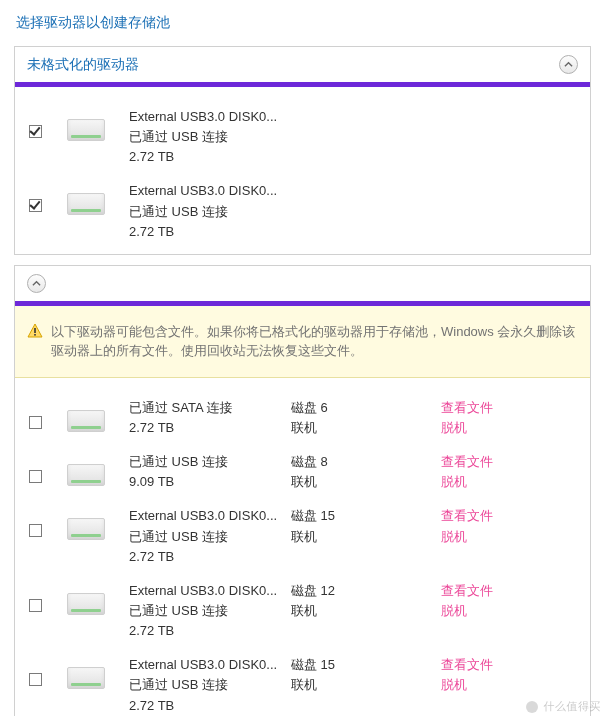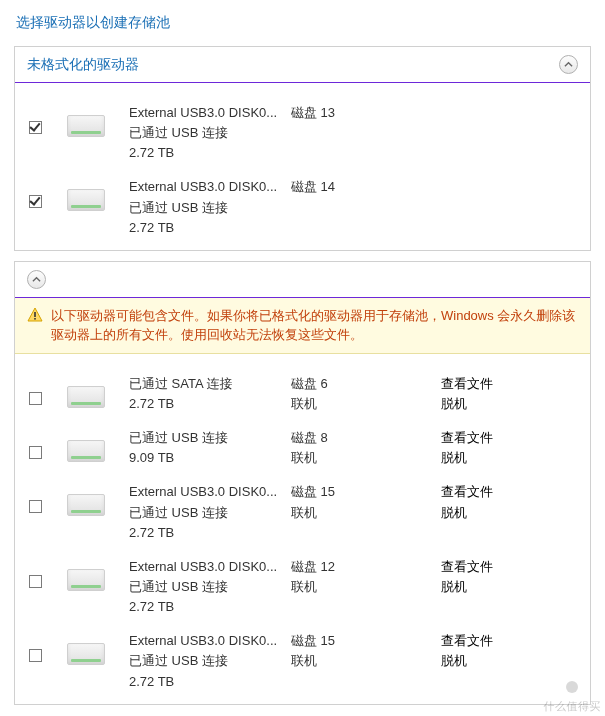--- a/index.html
+++ b/index.html
@@ -19,21 +19,21 @@
     }
     .panel {
       border: 1px solid #d0d0d0;
       margin: 0 14px 10px 14px;
     }
     .panel-header {
       display: flex;
       align-items: center;
       justify-content: space-between;
       padding: 8px 12px;
-      border-bottom: 1px solid #6d28d9;
+      border-bottom: 5px solid #6d28d9;
       cursor: pointer;
     }
     .panel-title {
       color: #1a6fb5;
       font-size: 14px;
       font-weight: normal;
     }
     .collapse-btn {
       width: 19px;
       height: 19px;
@@ -42,25 +42,25 @@
       background: linear-gradient(#fdfdfd,#e8e8e8);
       display: flex;
       align-items: center;
       justify-content: center;
       cursor: pointer;
     }
     .collapse-btn svg { display:block; }
     .warning-bar {
       background: #fffbe0;
       border-bottom: 1px solid #e8e0a0;
-      padding: 8px 12px;
+      padding: 16px 12px;
       display: flex;
       gap: 8px;
       line-height: 1.5;
-      color: #c2410c;
+      color: #737373;
     }
     .warn-icon {
       flex-shrink: 0;
       margin-top: 1px;
     }
     .drive-list {
       padding: 14px 12px 2px 12px;
     }
     .drive-row {
       display: flex;
@@ -117,33 +117,32 @@
       flex: 1;
       display: flex;
       gap: 12px;
       line-height: 1.55;
     }
     .col-main { width: 150px; }
     .col-disk { width: 56px; }
     .col-status { width: 70px; }
     .col-actions { min-width: 60px; }
     .link {
-      color: #000000;
+      color: #ec4899;
       cursor: pointer;
     }
     .watermark{
       position:fixed;
       right:4px; bottom:2px;
       font-size:11px;
       color:rgba(0,0,0,.22);
       letter-spacing:.5px;
       display:flex;
       align-items:center;
       gap:6px;
-      flex-direction:column;
     }
     .watermark .dot{
       width:12px;height:12px;border-radius:50%;
       background:rgba(0,0,0,.15);
     }
   </style>
 </head>
 <body>
 
 <div class="page-title">选择驱动器以创建存储池</div>
@@ -164,40 +163,34 @@
         </div>
       <div class="drive-icon">
           <div class="hdd"></div>
         </div>
       <div class="drive-info">
         <div class="col-main">
           <div>External USB3.0 DISK0...</div>
           <div>已通过 USB 连接</div>
           <div>2.72 TB</div>
         </div>
-        <div class="col-disk">
-          <div>磁盘 13</div>
-        </div>
       </div>
     </div>
     <div class="drive-row">
       <div class="cb-wrap">
           <div class="cb checked"></div>
         </div>
       <div class="drive-icon">
           <div class="hdd"></div>
         </div>
       <div class="drive-info">
         <div class="col-main">
           <div>External USB3.0 DISK0...</div>
           <div>已通过 USB 连接</div>
           <div>2.72 TB</div>
-        </div>
-        <div class="col-disk">
-          <div>磁盘 14</div>
         </div>
       </div>
     </div>
   </div>
 </div>
 
 <div class="panel">
   <div class="panel-header">
     <div class="collapse-btn">
       <svg width="9" height="9" viewBox="0 0 10 10">

